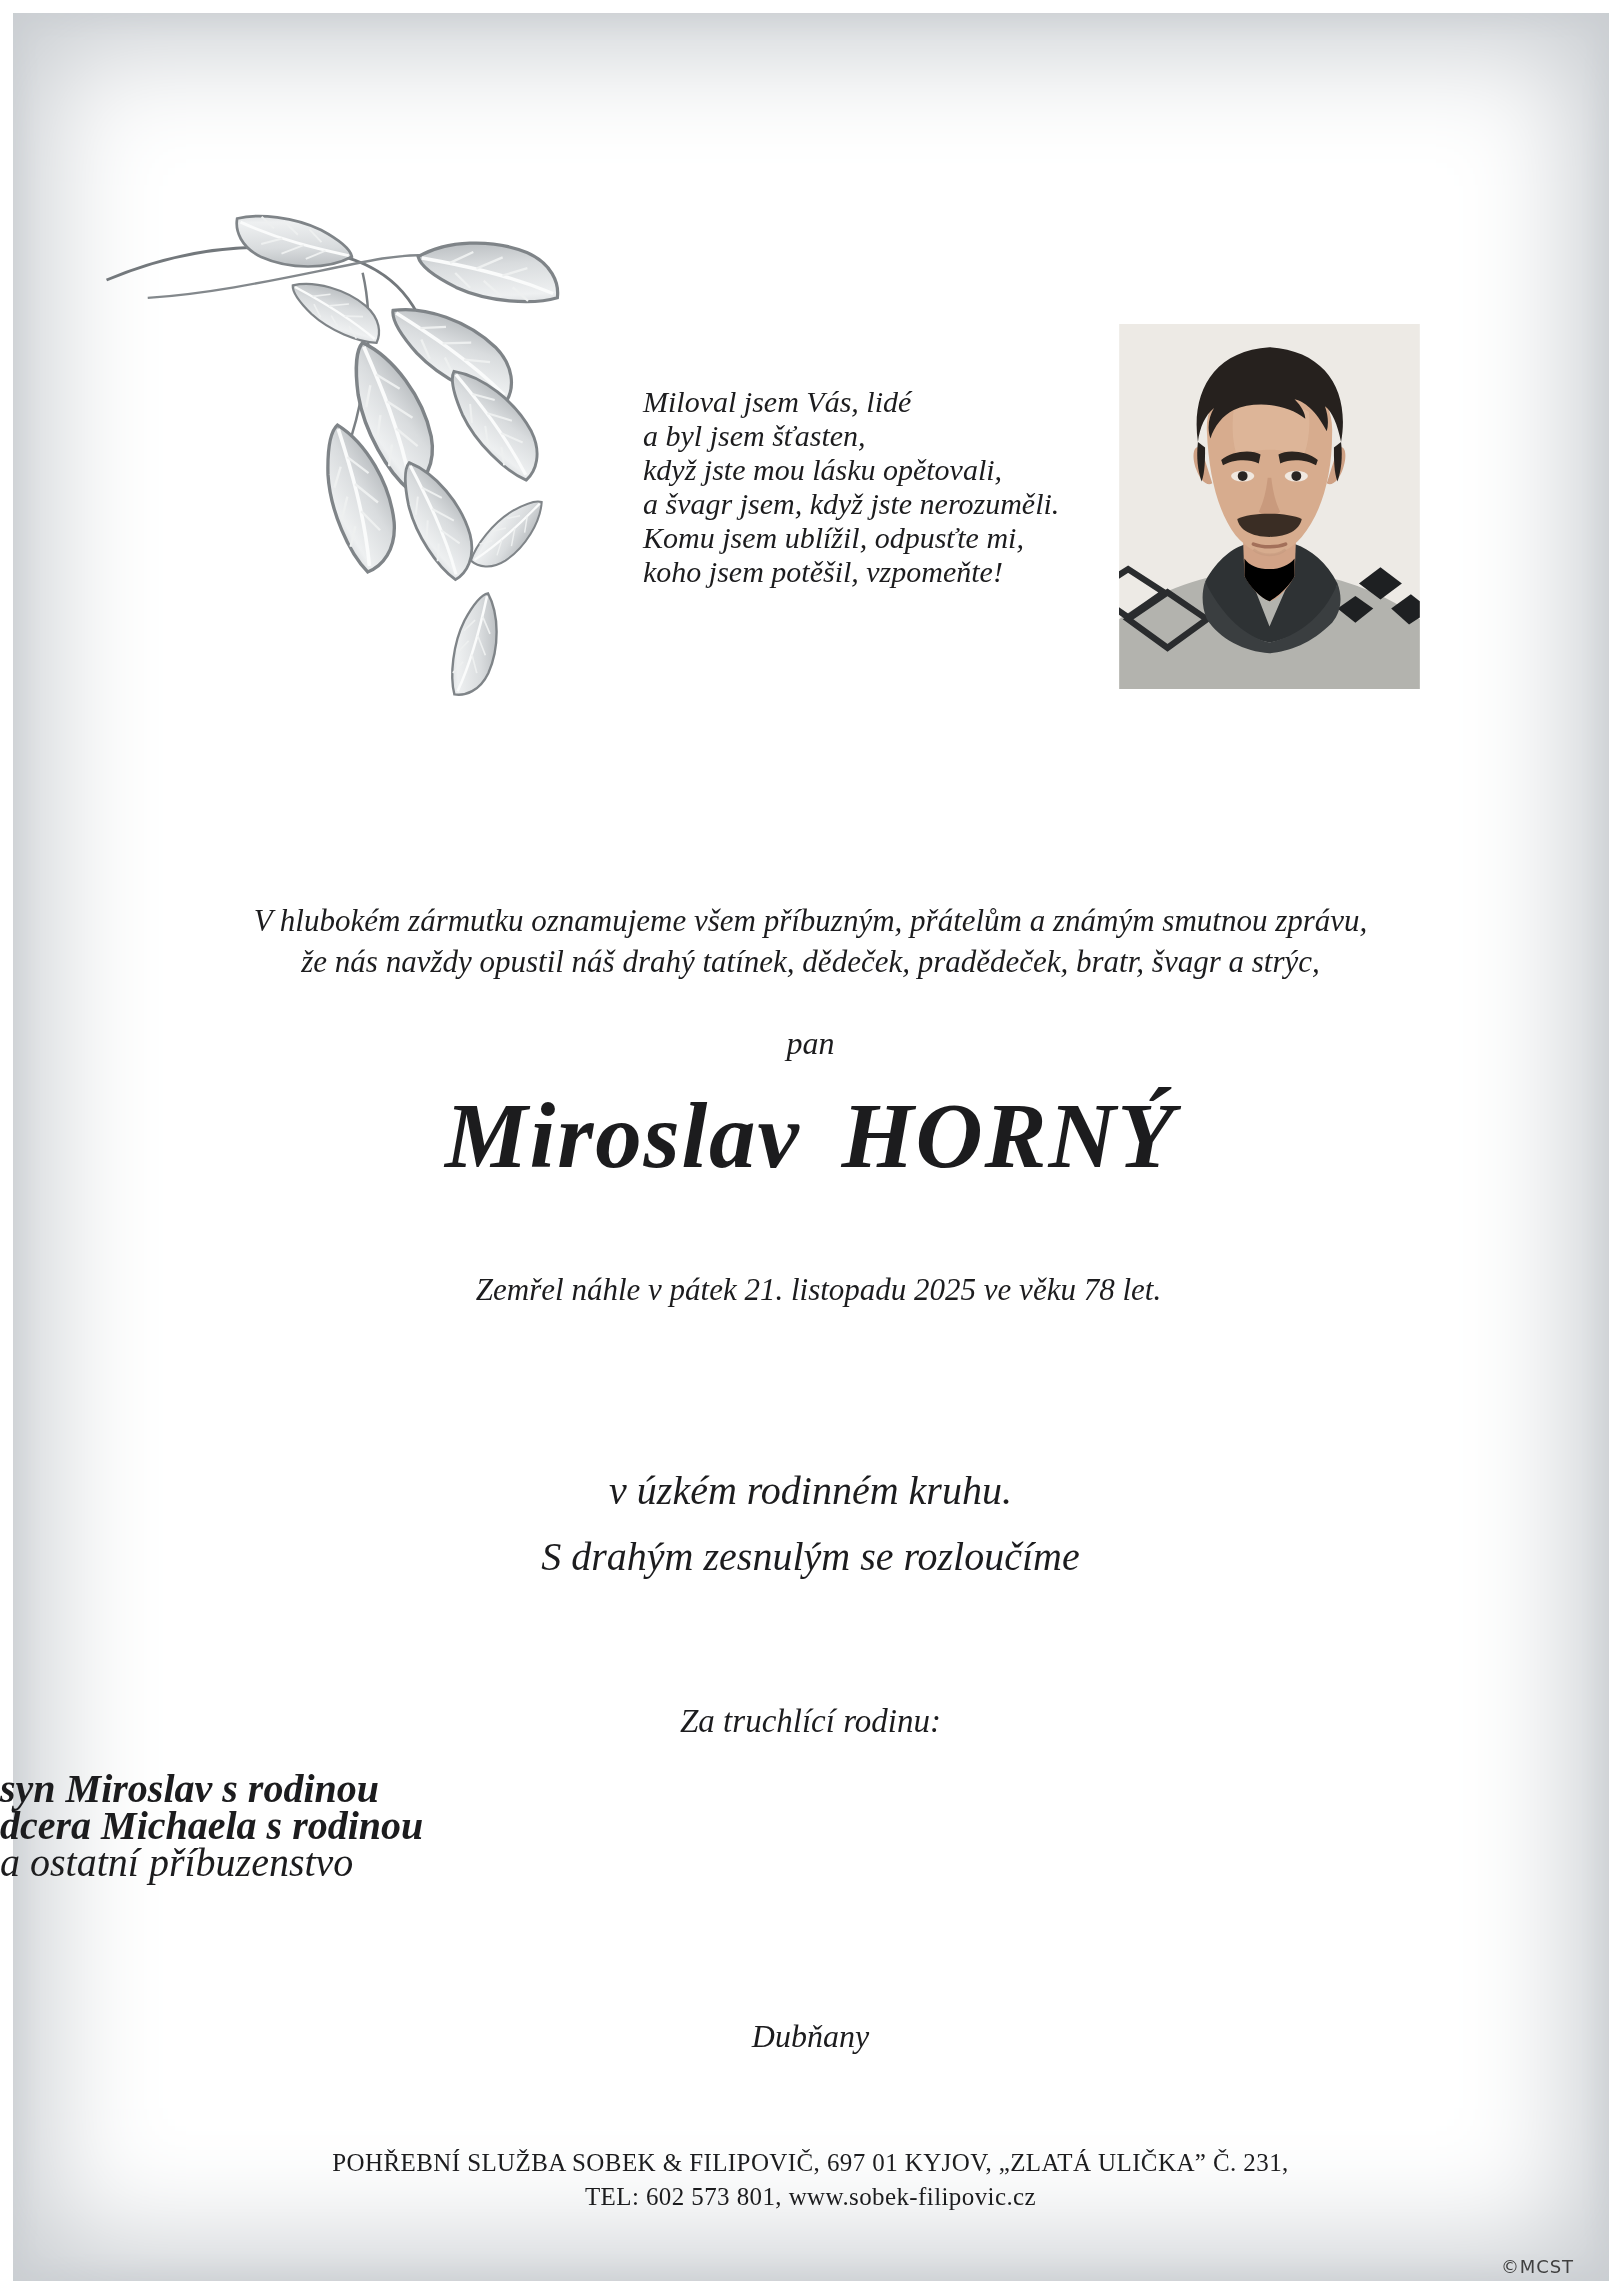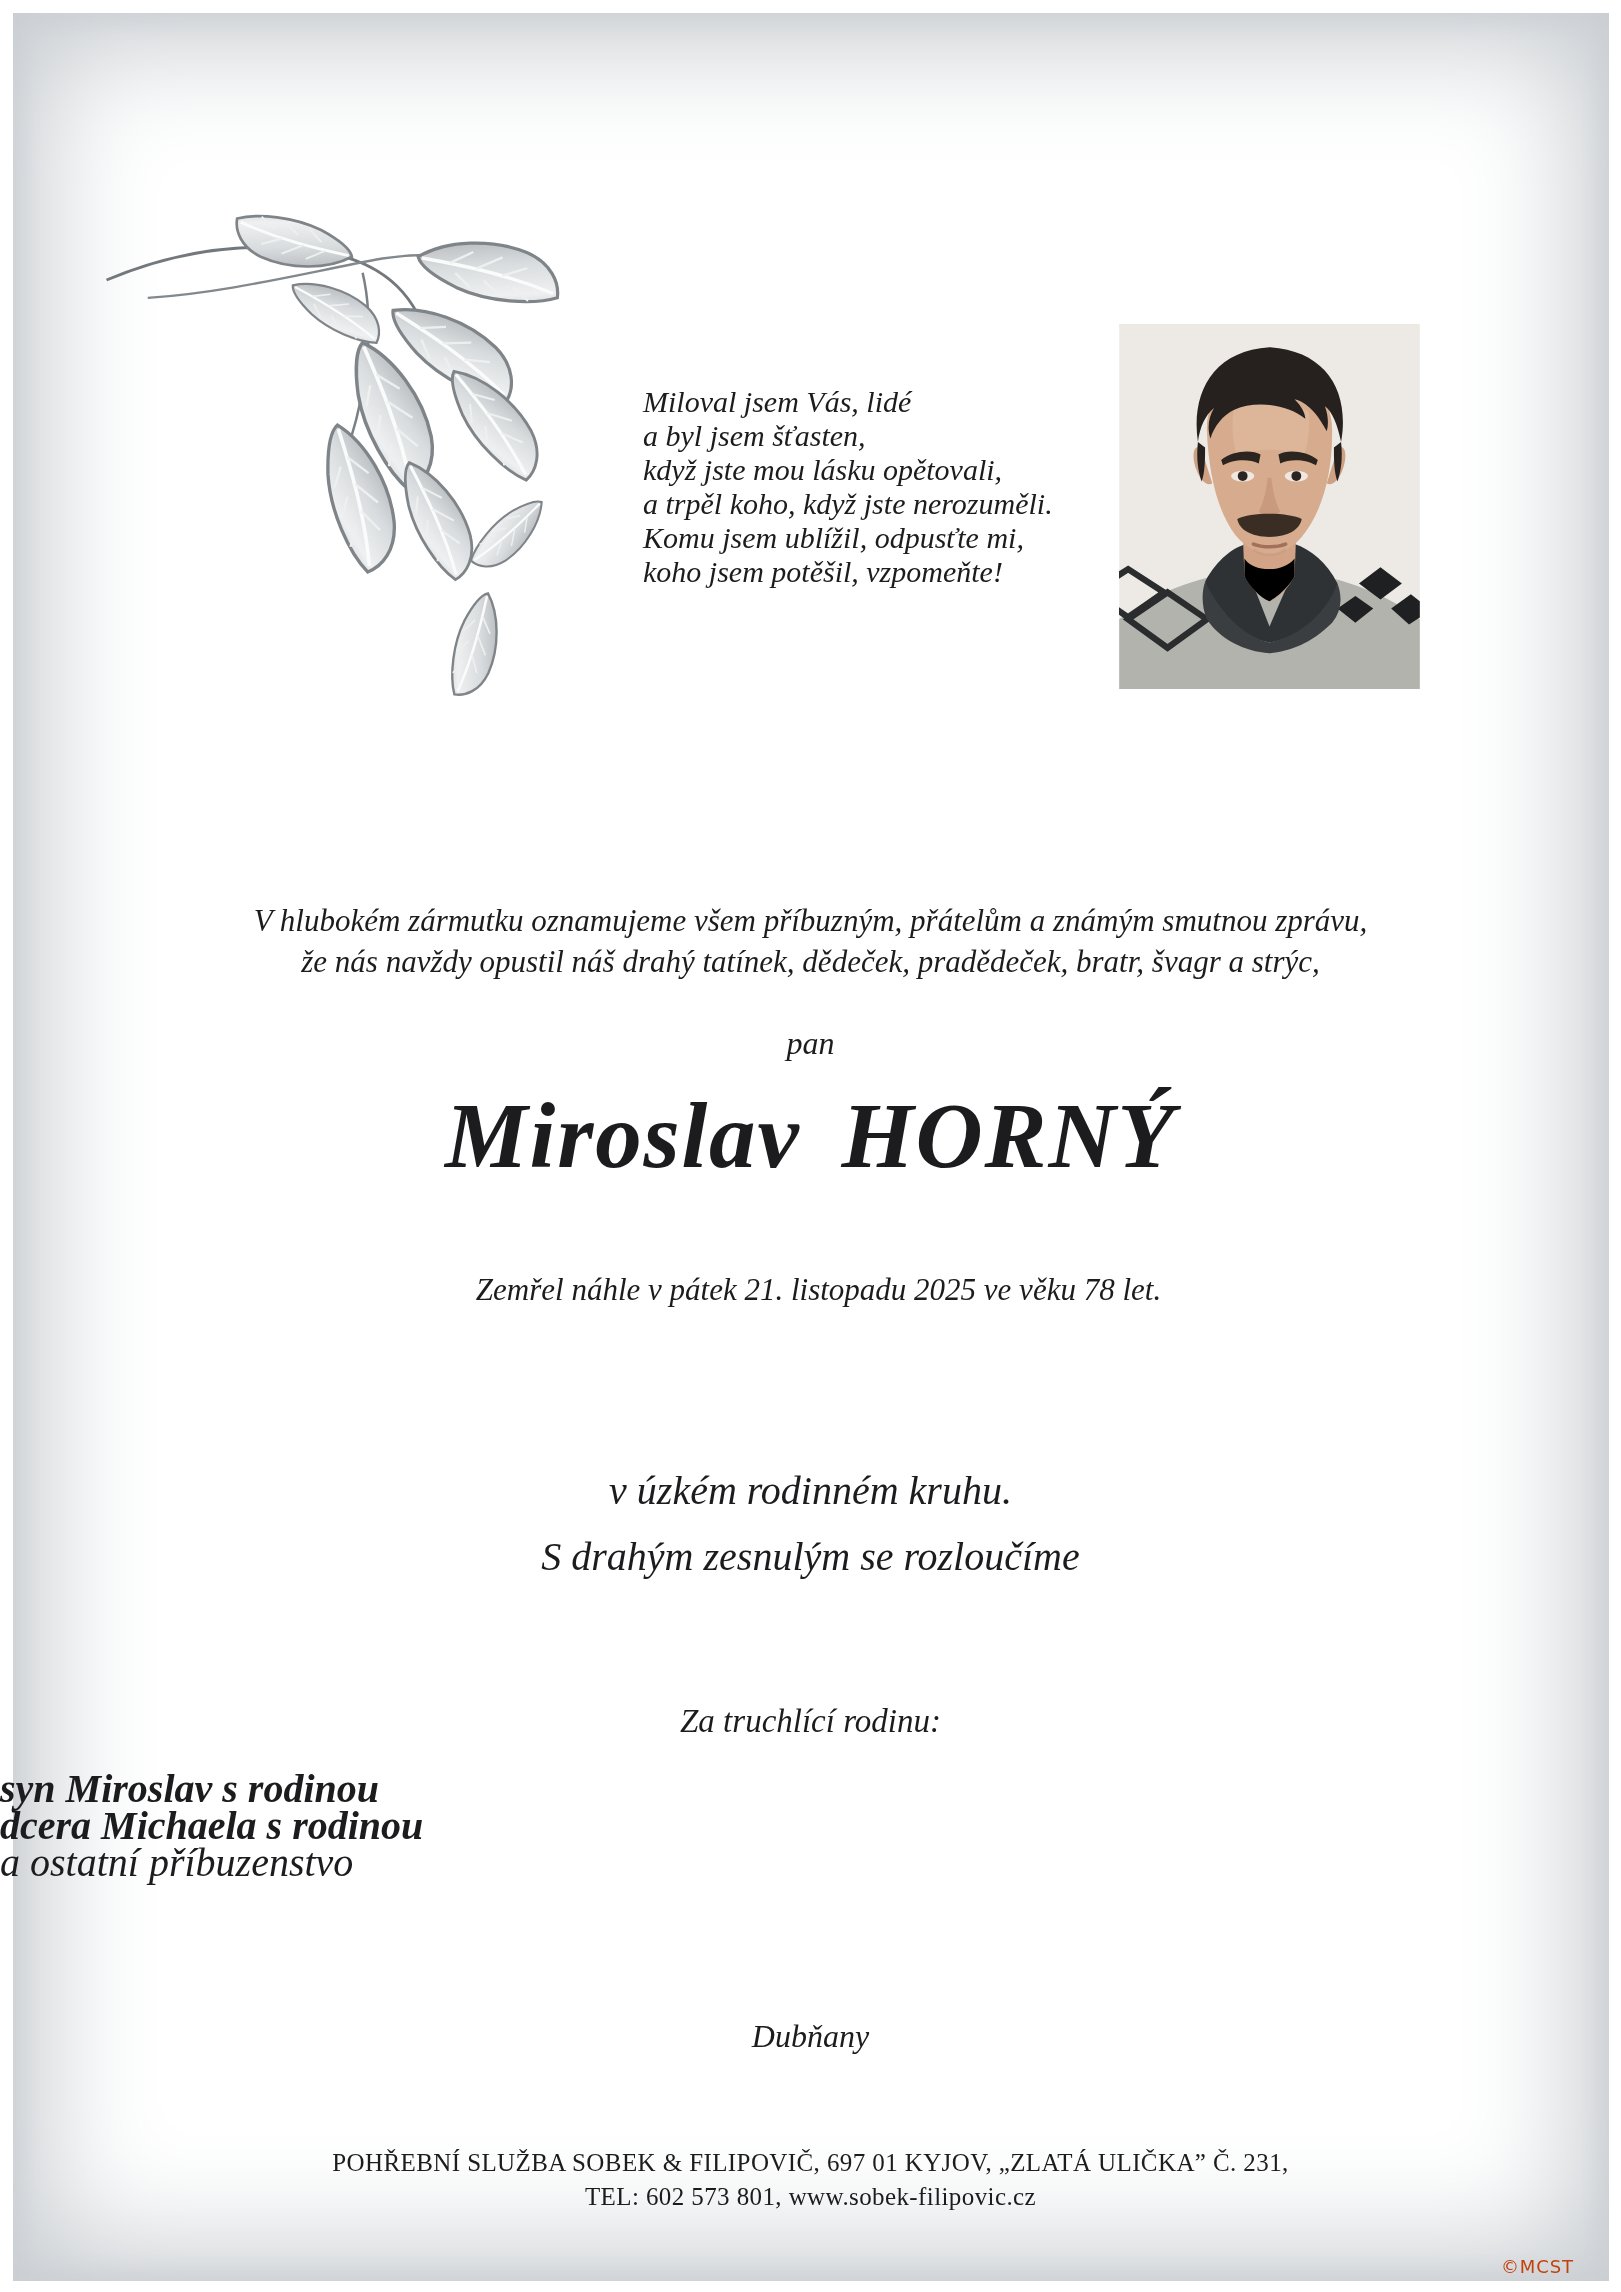--- a/index.html
+++ b/index.html
@@ -113,21 +113,21 @@
     font-size:25px;
     line-height:34px;
     letter-spacing:0.4px;
     white-space:nowrap;
   }
   .watermark {
     position:absolute;
     right:47px; bottom:16px;
     font-family:"DejaVu Sans", sans-serif;
     font-size:18px;
-    color:#c2410c;
+    color:#404040;
     letter-spacing:0.9px;
   }
 </style>
 </head>
 <body>
 
 <div>
 
   <div class="vignette"></div>
 
@@ -212,21 +212,21 @@
       <path d="M150,246 C160,250 176,250 186,246" stroke="#a3705a" stroke-width="4" fill="none" stroke-linecap="round"></path>
 
       <path d="M150,252 C160,260 176,260 186,252" stroke="#c59a7e" stroke-width="3" fill="none" opacity="0.6"></path>
     </svg>
   </div>
 
   <div class="poem">
     <div>Miloval jsem Vás, lidé</div>
     <div>a byl jsem šťasten,</div>
     <div>když jste mou lásku opětovali,</div>
-    <div>a trpěl koho, když jste nerozuměli.</div>
+    <div>a švagr jsem, když jste nerozuměli.</div>
     <div>Komu jsem ublížil, odpusťte mi,</div>
     <div>koho jsem potěšil, vzpomeňte!</div>
   </div>
 
   <div class="announcement">
     <div>V hlubokém zármutku oznamujeme všem příbuzným, přátelům a známým smutnou zprávu,</div>
     <div>že nás navždy opustil náš drahý tatínek, dědeček, pradědeček, bratr, švagr a strýc,</div>
   </div>
 
   <div class="pan">pan</div>

